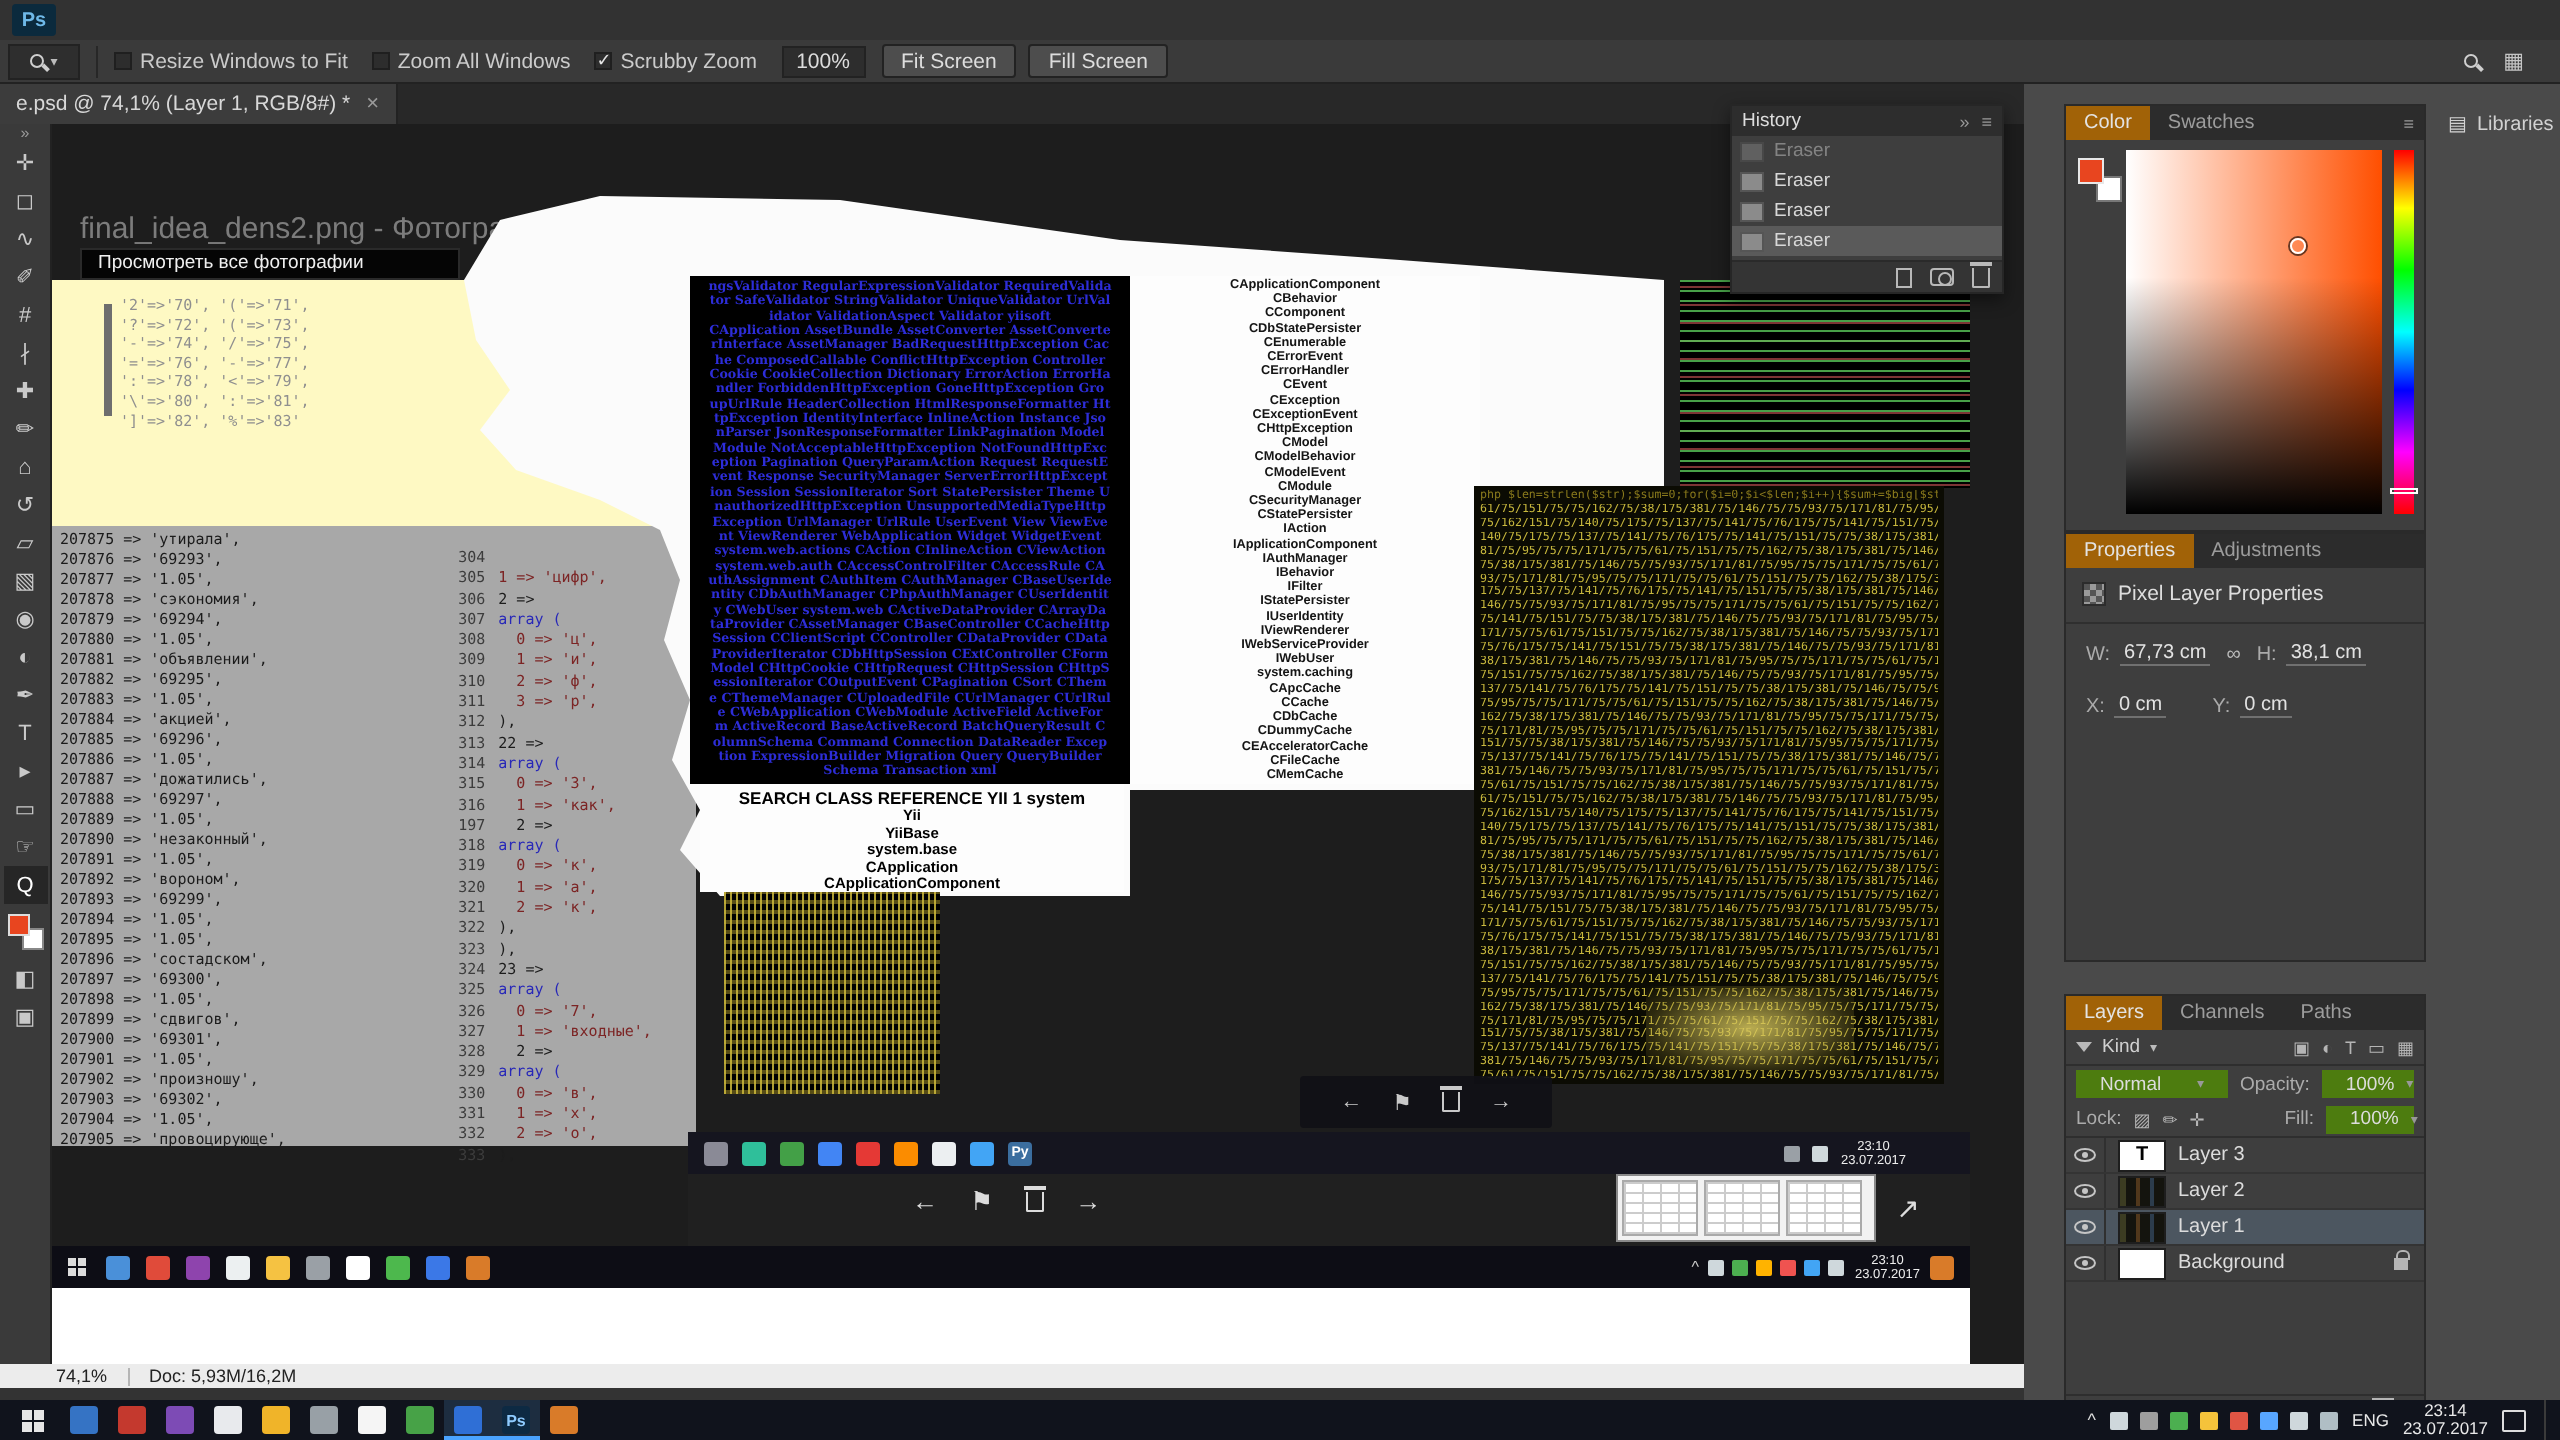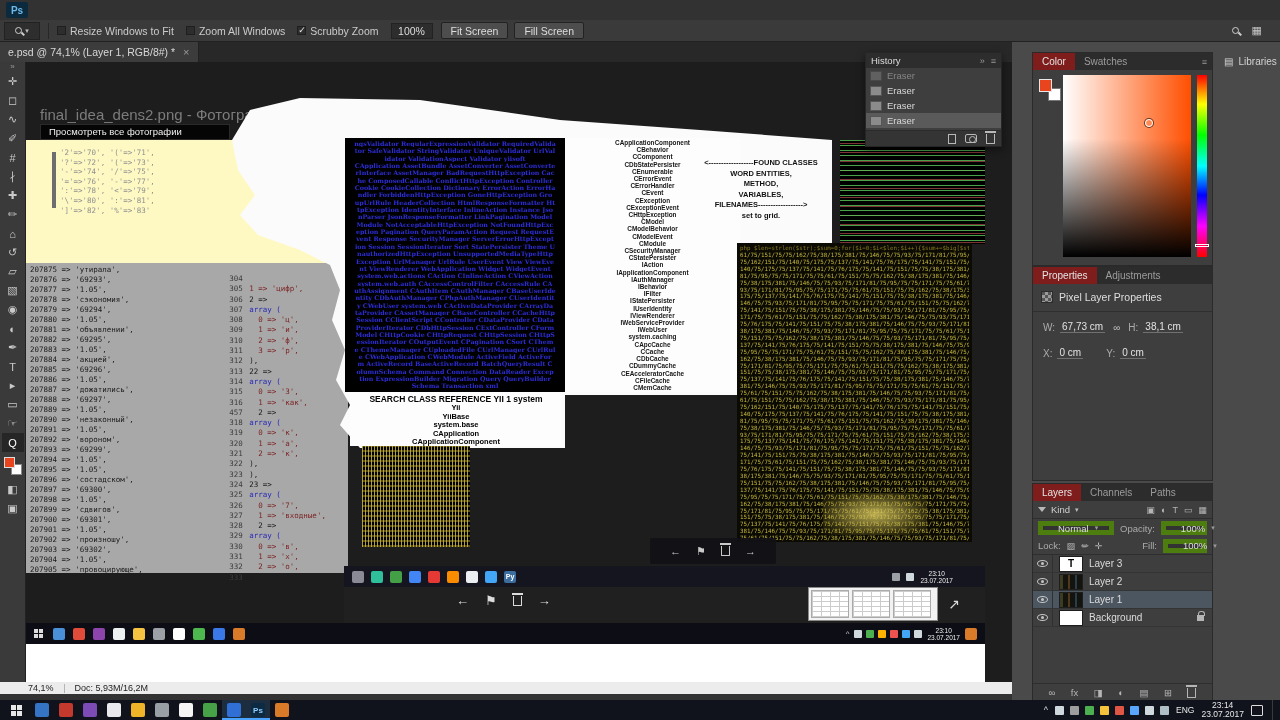--- a/index.html
+++ b/index.html
@@ -105,41 +105,41 @@
   .h-row.selected{background:#5a5a5a}
   .h-foot{position:absolute;bottom:0;left:0;right:0;height:16px;background:#343434;border-top:1px solid #2a2a2a;display:flex;align-items:center;justify-content:flex-end;gap:9px;padding:0 6px;color:#b8b8b8}
   .icon-page{width:8px;height:10px;border:1px solid currentColor;display:inline-block}
   .icon-camera{width:12px;height:9px;border:1px solid currentColor;border-radius:2px;position:relative;display:inline-block}
   .icon-camera::after{content:"";position:absolute;left:3px;top:1px;width:5px;height:5px;border:1px solid currentColor;border-radius:50%}
   
   .dock{left:1012px;top:42px;width:268px;height:658px;background:#4a4a4a}
   .panel{position:absolute;background:#3e3e3e;border:1px solid #2a2a2a}
   .p-tabs{height:17px;background:#2c2c2c;display:flex;align-items:stretch}
   .p-tab{padding:0 9px;font-size:10px;color:#9c9c9c;display:flex;align-items:center}
-  .p-tab.active{background:#7f1d1d;color:#e3e3e3}
+  .p-tab.active{background:#a16207;color:#e3e3e3}
   .p-menu{margin-left:auto;color:#999;font-size:9px;display:flex;align-items:center;padding-right:5px}
   .fgbg{position:absolute;left:6px;top:26px;width:22px;height:22px}
   .fgchip{position:absolute;left:0;top:0;width:13px;height:13px;background:#e8451f;border:1px solid #e8e8e8;z-index:2}
   .bgchip{position:absolute;right:0;bottom:0;width:13px;height:13px;background:#fff;border:1px solid #777}
   .satfield{position:absolute;left:30px;top:22px;width:128px;height:182px;background:linear-gradient(to top,#000,rgba(0,0,0,0) 65%),linear-gradient(to right,#fff,#ff4f00)}
   .satmarker{position:absolute;left:64%;top:24%;width:8px;height:8px;border:1.5px solid #fff;border-radius:50%;box-shadow:0 0 0 1px rgba(0,0,0,.6)}
   .huebar{position:absolute;left:164px;top:22px;width:10px;height:182px;background:linear-gradient(180deg,#f00 0%,#ff0 16%,#0f0 33%,#0ff 50%,#00f 66%,#f0f 83%,#f00 100%)}
   .huemarker{position:absolute;left:-2px;top:93%;width:14px;height:3px;border:1px solid #fff}
   .prop-head{position:absolute;left:8px;top:24px;display:flex;gap:6px;align-items:center;color:#dedede;font-size:10.5px}
   .checker{width:12px;height:12px;background:repeating-conic-gradient(#9a9a9a 0 25%,#565656 0 50%) 0 0/6px 6px;border:1px solid #2c2c2c}
   .prop-div{position:absolute;left:0;top:44px;width:100%;border-top:1px solid #2f2f2f}
   .dimrow{position:absolute;left:10px;display:flex;align-items:center;gap:5px;font-size:10px;color:#ababab}
   .dimval{color:#e2e2e2;border-bottom:1px solid #707070;padding:0 2px}
   .chain{color:#bbb;font-size:10px;margin:0 3px}
   .lp-frow{position:absolute;left:0;top:17px;width:100%;height:18px;border-bottom:1px solid #2e2e2e;display:flex;align-items:center;gap:5px;padding:0 5px}
   .funnel{width:0;height:0;border-left:4px solid transparent;border-right:4px solid transparent;border-top:5px solid #b8b8b8}
   .kind{color:#d0d0d0;font-size:9.5px}
   .fr-icons{margin-left:auto;display:flex;gap:6px;color:#b5b5b5;font-size:9px}
   .lp-brow{position:absolute;left:0;top:35px;width:100%;height:18px;display:flex;align-items:center;gap:6px;padding:0 5px}
-  .psel{height:14px;background:#333;border:5px solid #4d7c0f;color:#ddd;font-size:9.5px;display:flex;align-items:center;gap:6px;padding:0 15px}
+  .psel{height:14px;background:#333;border:7px solid #4d7c0f;color:#ddd;font-size:9.5px;display:flex;align-items:center;gap:6px;padding:0 5px}
   .psel .cv{color:#999;font-size:7px}
   .plabel{color:#ababab;font-size:9.5px}
   .lp-lrow{position:absolute;left:0;top:53px;width:100%;height:18px;display:flex;align-items:center;gap:6px;padding:0 5px;border-bottom:1px solid #2e2e2e}
   .lk{color:#b5b5b5;font-size:9px}
   .lp-rows{position:absolute;left:0;top:71px;width:100%}
   .layer-row{height:18px;display:flex;align-items:center;border-bottom:1px solid #343434}
   .layer-row.selected{background:#4c5660}
   .eyecell{width:20px;height:100%;border-right:1px solid #303030;display:flex;align-items:center;justify-content:center;flex:none}
   .eye{width:11px;height:7px;border:1px solid #c5c5c5;border-radius:50%;position:relative}
   .eye::after{content:"";position:absolute;left:3px;top:1px;width:3px;height:3px;border-radius:50%;background:#c5c5c5}
@@ -401,21 +401,21 @@
 
         <div class="prow str">
           <span class="pn">315</span><span class="pc">  0 =&gt; '3',</span>
         </div>
 
         <div class="prow str">
           <span class="pn">316</span><span class="pc">  1 =&gt; 'как',</span>
         </div>
 
         <div class="prow">
-          <span class="pn">457</span><span class="pc">  2 =&gt;</span>
+          <span class="pn">197</span><span class="pc">  2 =&gt;</span>
         </div>
 
         <div class="prow kw">
           <span class="pn">318</span><span class="pc">array (</span>
         </div>
 
         <div class="prow str">
           <span class="pn">319</span><span class="pc">  0 =&gt; 'к',</span>
         </div>
 
@@ -553,29 +553,20 @@
       <div class="cl-line">system.caching</div>
       <div class="cl-line">CApcCache</div>
       <div class="cl-line">CCache</div>
       <div class="cl-line">CDbCache</div>
       <div class="cl-line">CDummyCache</div>
       <div class="cl-line">CEAcceleratorCache</div>
       <div class="cl-line">CFileCache</div>
       <div class="cl-line">CMemCache</div>
     </div>
 
-  <div class="abs annotation">
-
-  <div class="an-line">&lt;------------------FOUND CLASSES</div>
-      <div class="an-line">WORD ENTITIES,</div>
-      <div class="an-line">METHOD,</div>
-      <div class="an-line">VARIABLES,</div>
-      <div class="an-line">FILENAMES------------------&gt;</div>
-      <div class="an-line">set to grid.</div>
-    </div>
 
   <div class="abs yellowblock">
     <div class="yhead">php $len=strlen($str);$sum=0;for($i=0;$i&lt;$len;$i++){$sum+=$big[$str[$i]];}$big/chars</div>
     <div>
 
     <div class="yline">61/75/151/75/75/162/75/38/175/381/75/146/75/75/93/75/171/81/75/95/75/75</div>
         <div class="yline">75/162/151/75/140/75/175/75/137/75/141/75/76/175/75/141/75/151/75/75/38</div>
         <div class="yline">140/75/175/75/137/75/141/75/76/175/75/141/75/151/75/75/38/175/381/75/14</div>
         <div class="yline">81/75/95/75/75/171/75/75/61/75/151/75/75/162/75/38/175/381/75/146/75/75</div>
         <div class="yline">75/38/175/381/75/146/75/75/93/75/171/81/75/95/75/75/171/75/75/61/75/151</div>
@@ -826,21 +817,21 @@
   </div>
   <div class="dimrow" style="top:80px">
     <span>X:</span>
     <span class="dimval">0 cm</span>
     <span class="chain" style="visibility:hidden">∞</span>
     <span>Y:</span>
     <span class="dimval">0 cm</span>
   </div>
 </div>
 
-<div class="abs panel" style="left:1032px;top:483px;width:181px;height:219px">
+<div class="abs panel" style="left:1032px;top:497px;width:181px;height:219px">
   <div class="p-tabs">
     <div class="p-tab active">Layers</div>
     <div class="p-tab">Channels</div>
     <div class="p-tab">Paths</div>
   </div>
   <div class="lp-frow">
     <span class="funnel"></span>
     <span class="kind">Kind</span>
     <span class="caret">▾</span>
     <span class="fr-icons">

